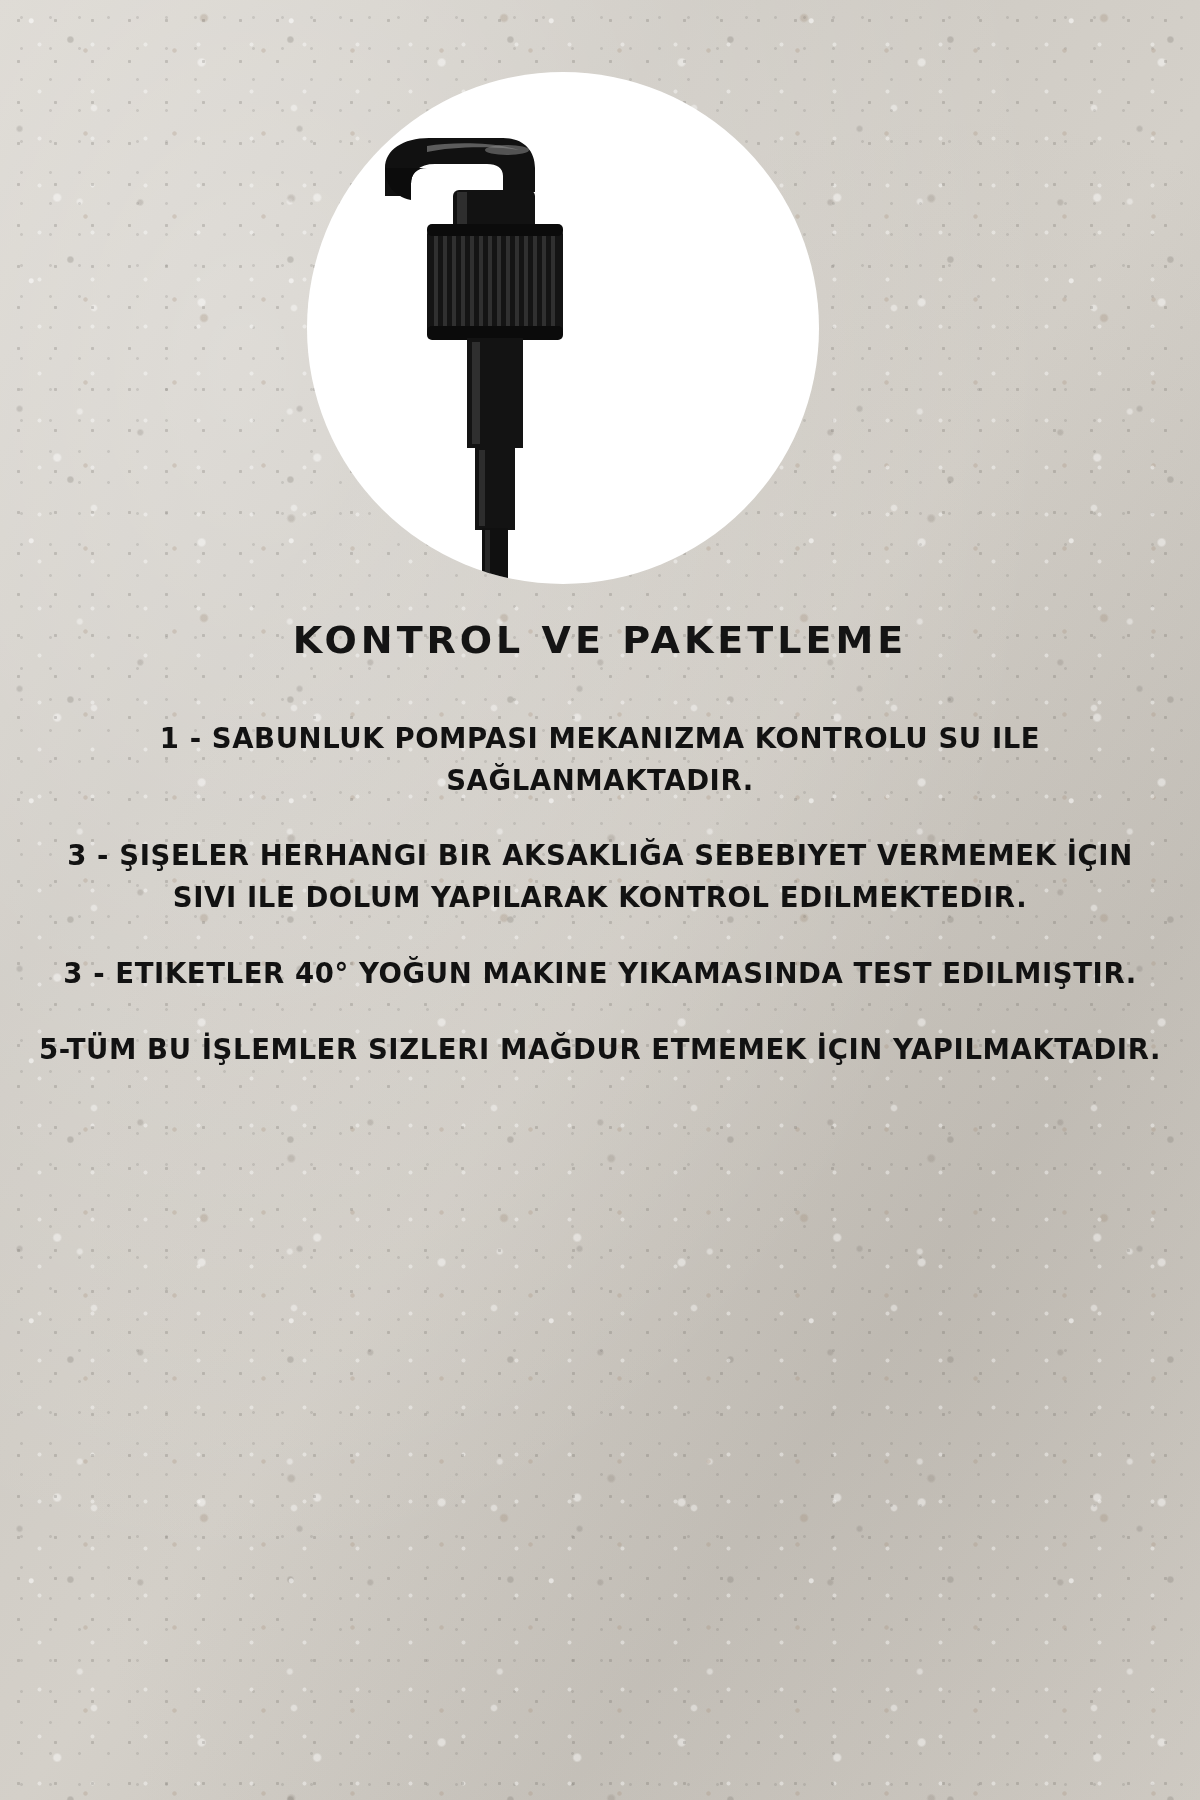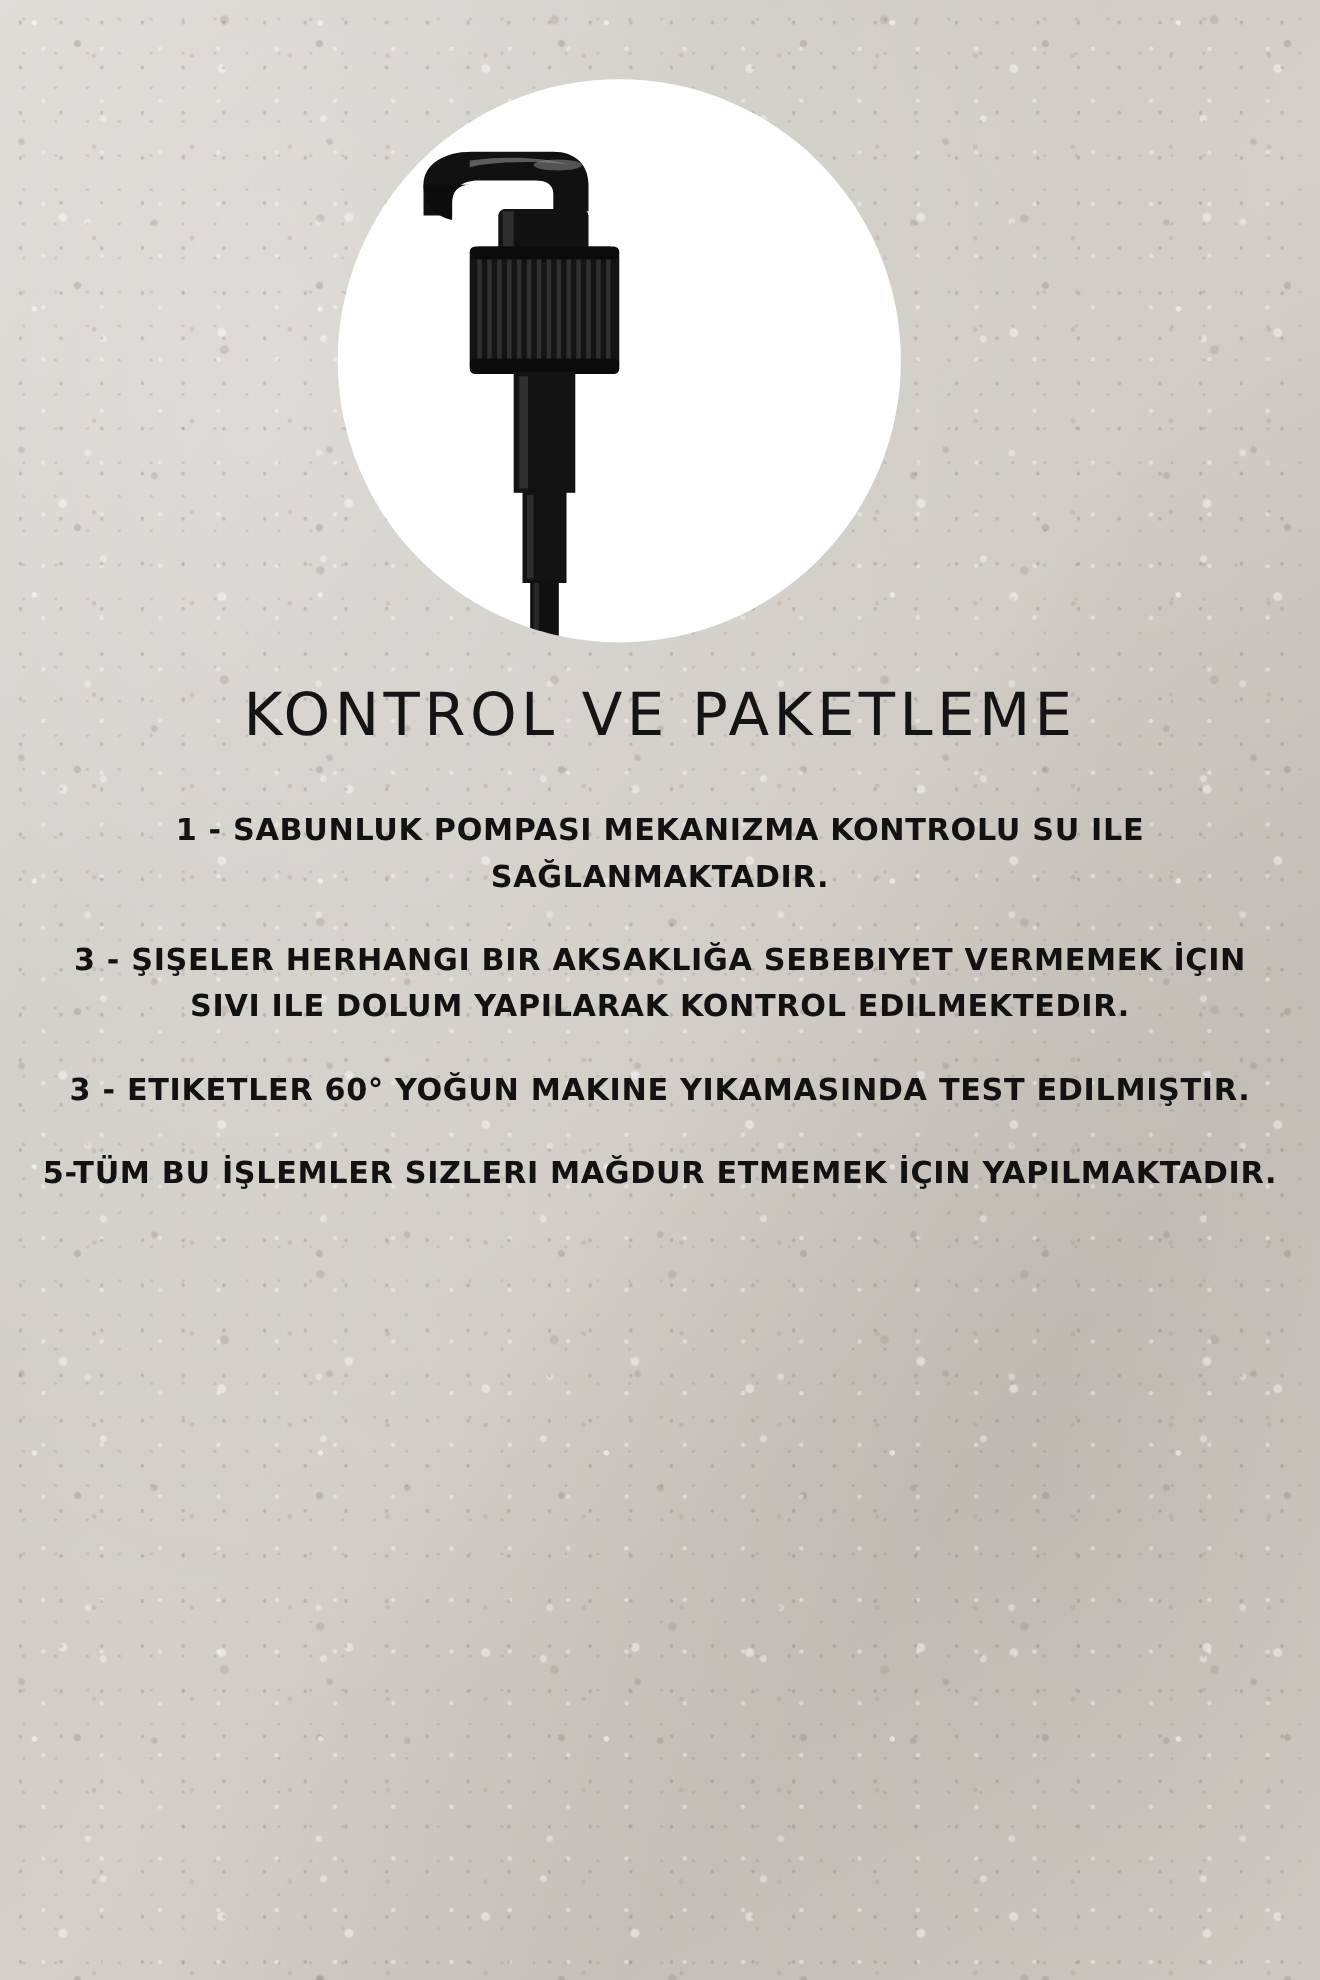--- a/index.html
+++ b/index.html
@@ -76,22 +76,22 @@
   
   .content {
     position: absolute;
     left: 0;
     top: 620px;
     width: 1200px;
     text-align: center;
   }
   .headline {
     font-family: "DejaVu Sans", sans-serif;
-    font-weight: 400;
-    font-size: 54px;
+    font-weight: 700;
+    font-size: 38px;
     letter-spacing: 4px;
     color: #141414;
     margin: 0 0 56px 0;
     line-height: 1.1;
   }
   .items {
     padding: 0 28px;
   }
   .item {
     font-family: "DejaVu Sans", sans-serif;
@@ -151,17 +151,17 @@
       <rect x="175" y="456" width="26" height="62" fill="#101010"></rect>
       <rect x="178" y="458" width="5" height="56" fill="#3f3f3f" opacity="0.5"></rect>
     </svg>
   </div>
 
   <div class="content">
     <h1 class="headline">KONTROL VE PAKETLEME</h1>
     <div class="items">
       <p class="item">1 - SABUNLUK POMPASI MEKANIZMA KONTROLU SU ILE SAĞLANMAKTADIR.</p>
       <p class="item wide">3 - ŞIŞELER HERHANGI BIR AKSAKLIĞA SEBEBIYET VERMEMEK İÇIN SIVI ILE DOLUM YAPILARAK KONTROL EDILMEKTEDIR.</p>
-      <p class="item">3 - ETIKETLER 60° YOĞUN MAKINE YIKAMASINDA TEST EDILMIŞTIR.</p>
+      <p class="item">3 - ETIKETLER 40° YOĞUN MAKINE YIKAMASINDA TEST EDILMIŞTIR.</p>
       <p class="item">5-TÜM BU İŞLEMLER SIZLERI MAĞDUR ETMEMEK İÇIN YAPILMAKTADIR.</p>
     </div>
   </div>
 </div>
 
 </body></html>

